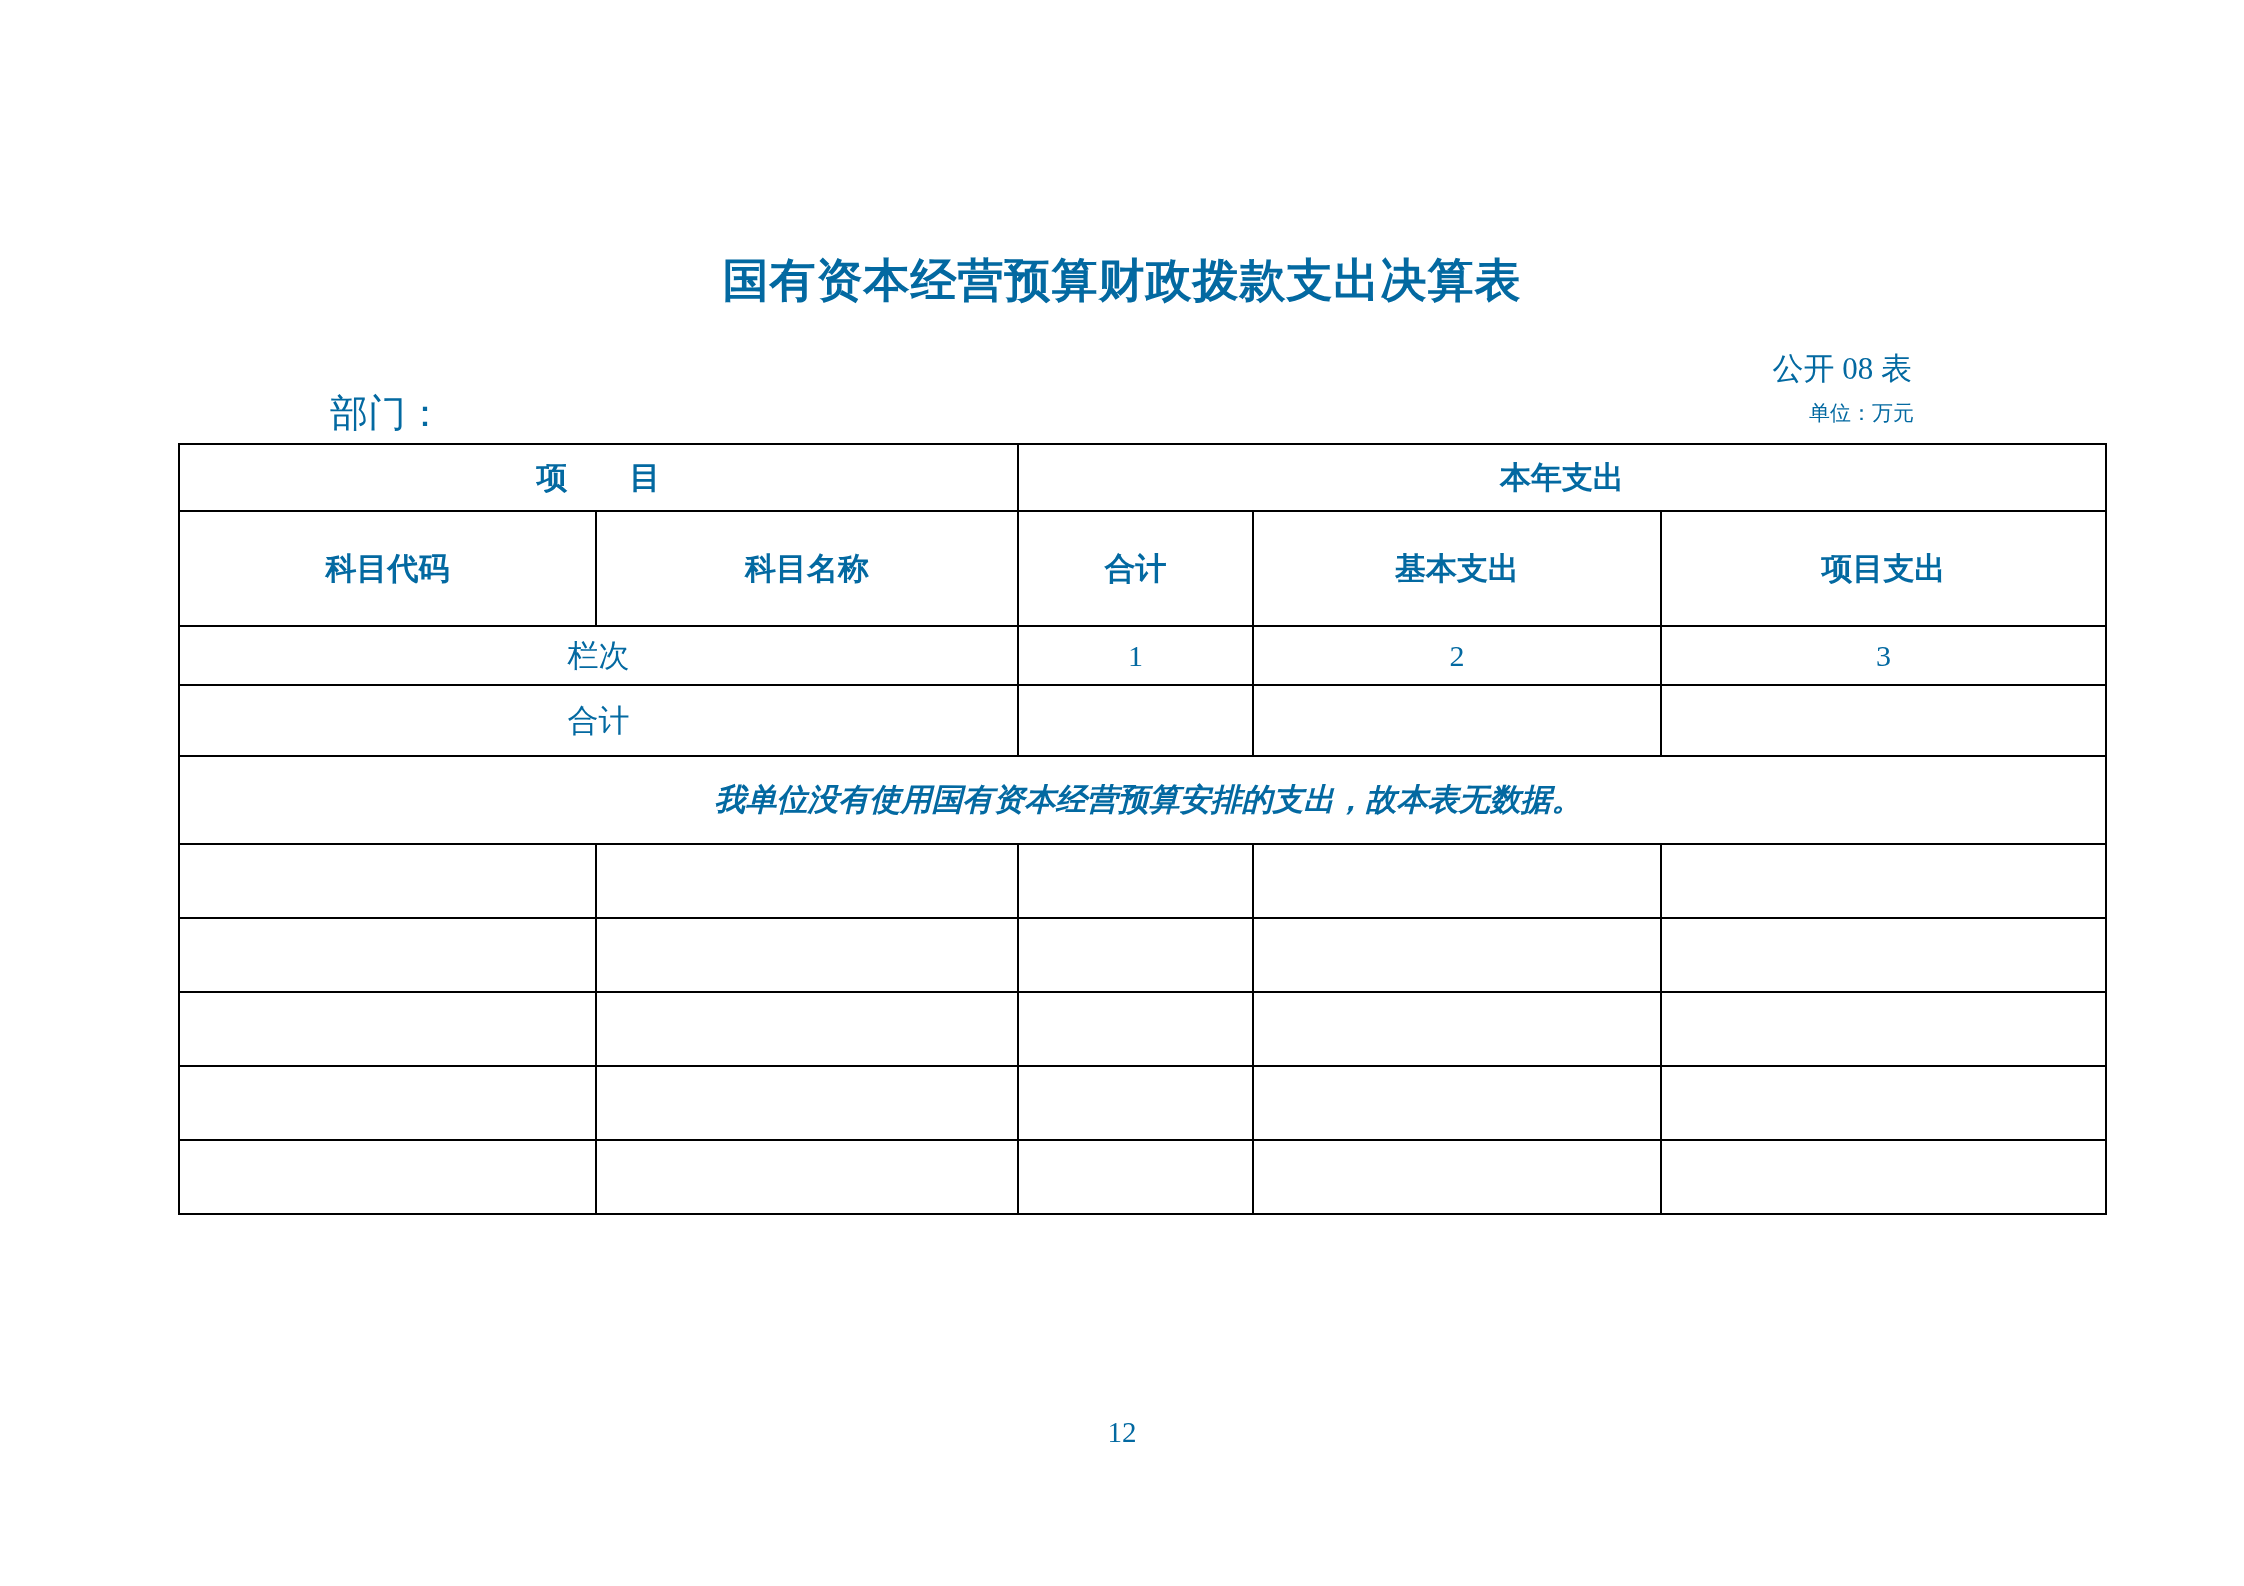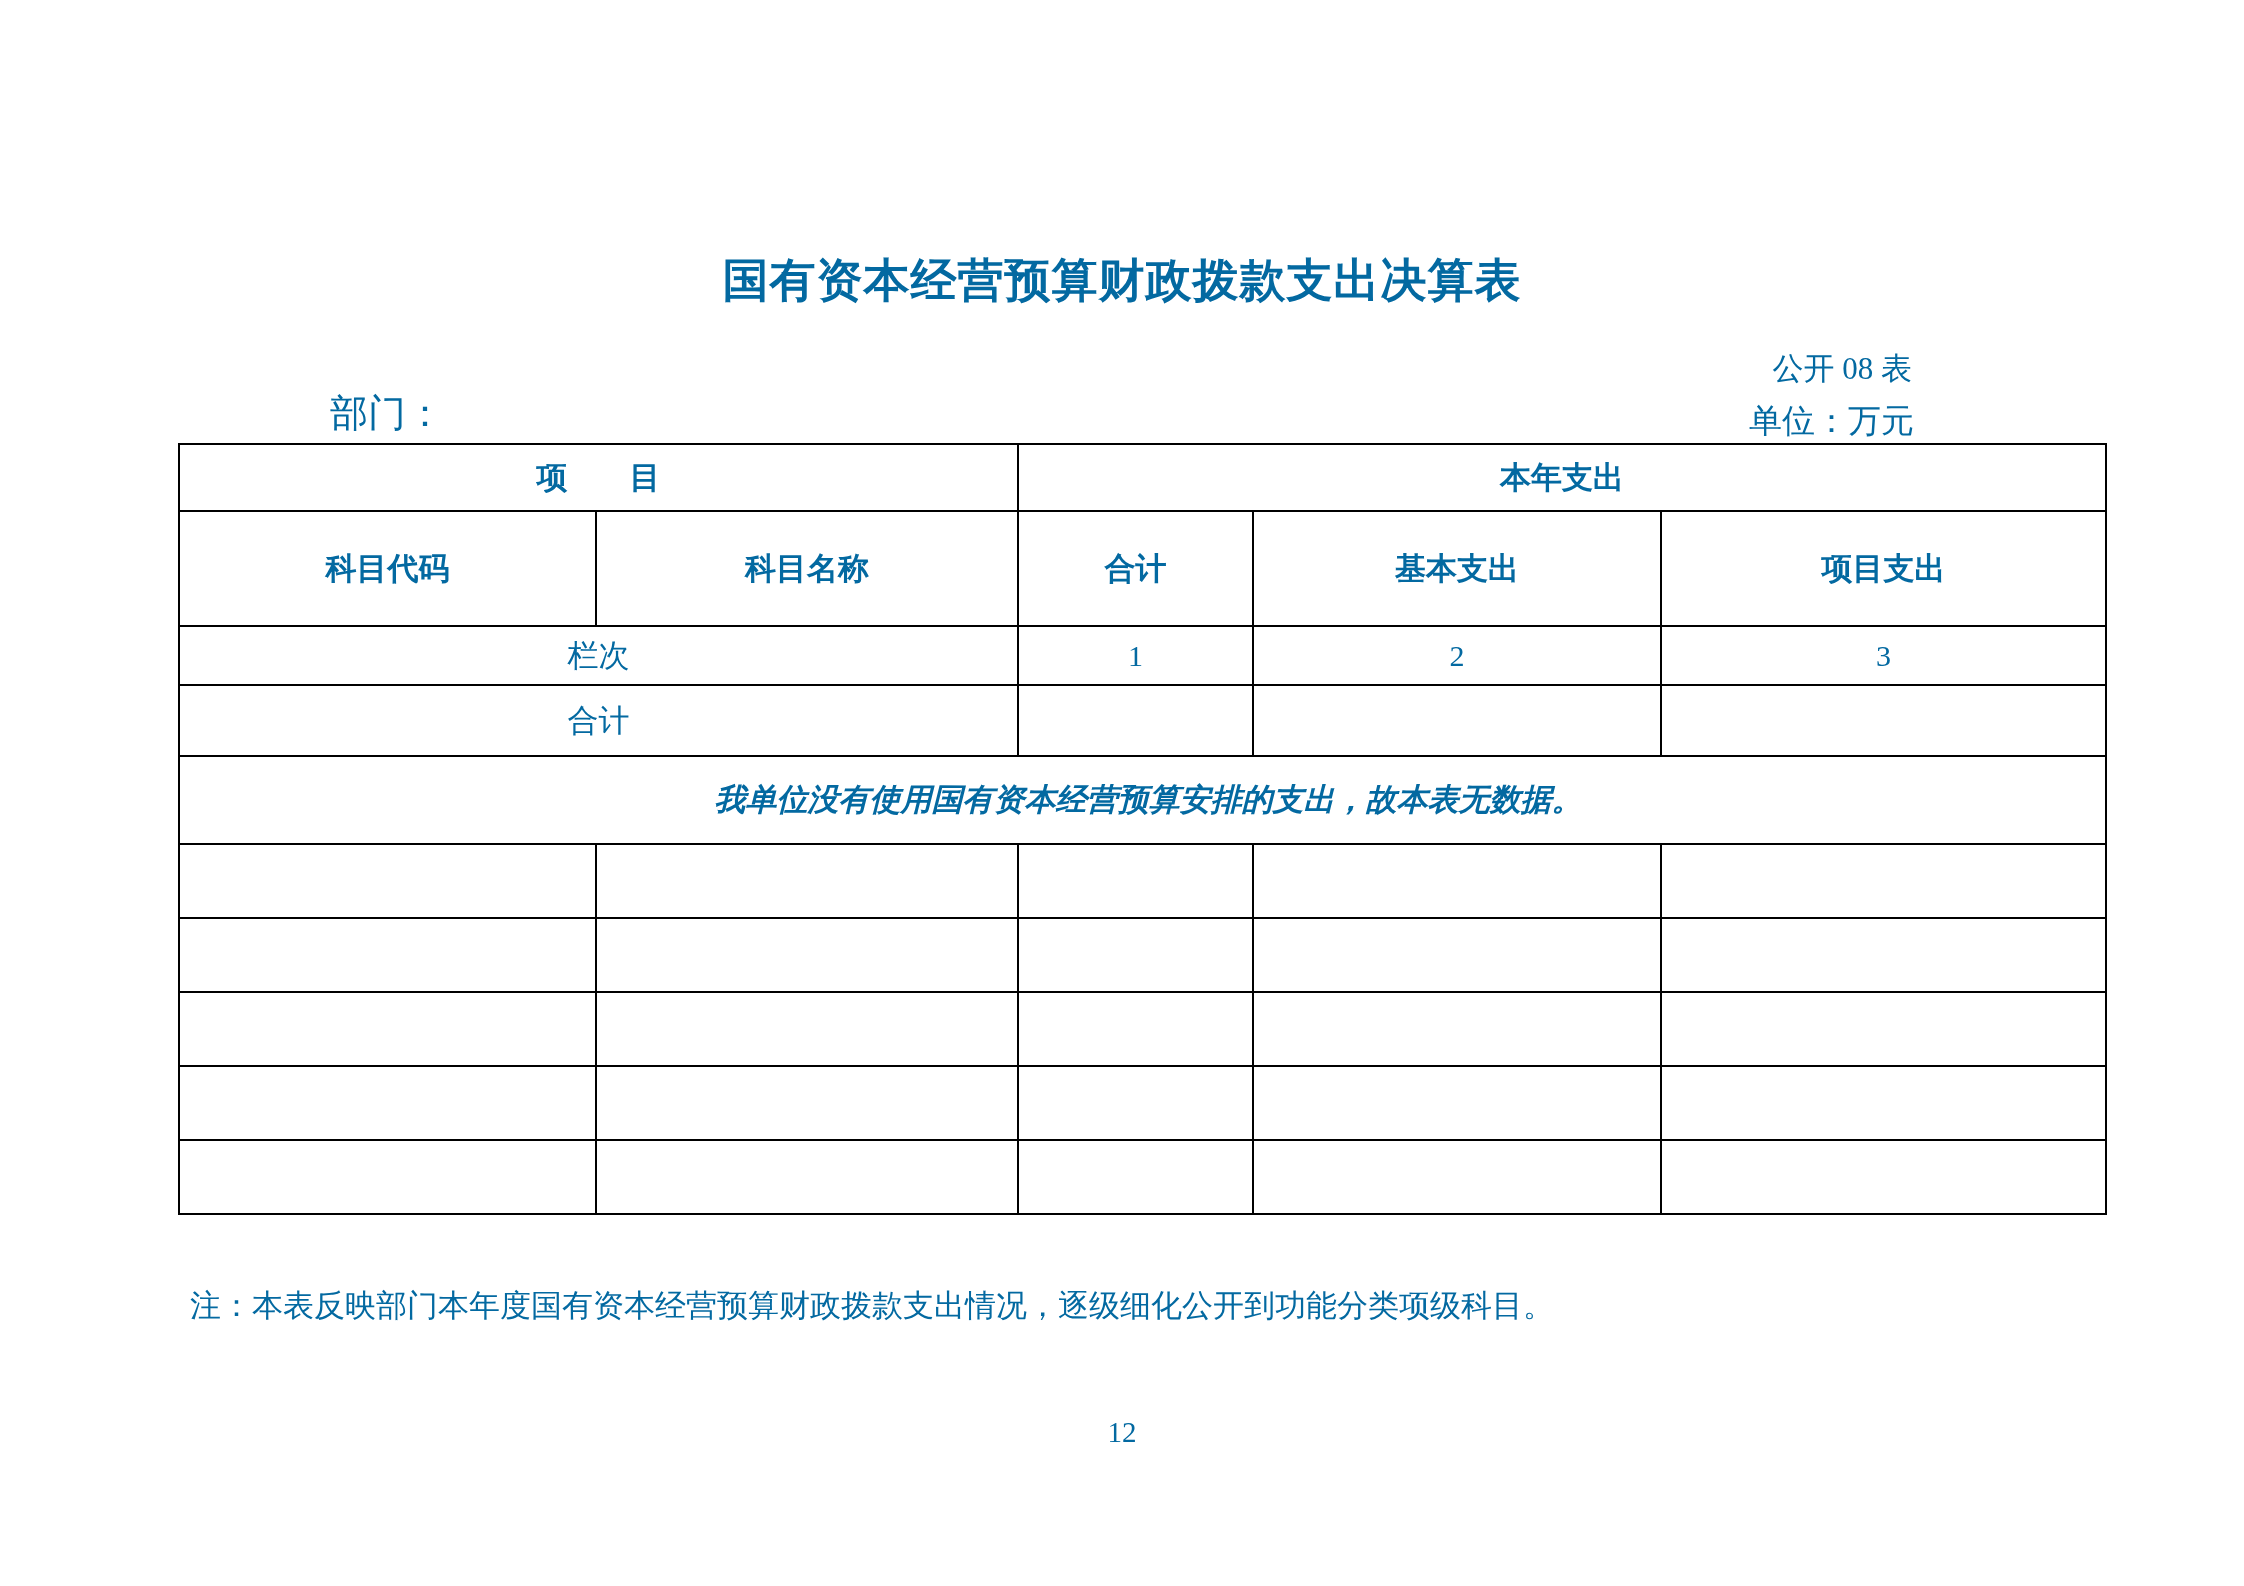--- a/index.html
+++ b/index.html
@@ -45,23 +45,22 @@
     font-family: "Liberation Serif", "DejaVu Serif", serif;
     font-size: 38px;
     line-height: 38px;
     margin-left: 8px;
   }
   .unit-label {
     position: absolute;
     top: 394px;
     right: 330px;
     font-family: "Liberation Serif", "DejaVu Serif", serif;
-    font-size: 33px;
+    font-size: 21px;
     line-height: 38px;
-    margin-top: 8px;
   }
 
   
   .report-table {
     position: absolute;
     top: 443px;
     left: 178px;
     width: 1927px;
     border-collapse: collapse;
     table-layout: fixed;
@@ -208,17 +207,16 @@
     <tr class="row-empty">
       <td></td>
       <td></td>
       <td></td>
       <td></td>
       <td></td>
     </tr>
   </tbody>
     </table>
 
-  <div class="footnote">注：本表反映部门本年度国有资本经营预算财政拨款支出情况，逐级细化公开到功能分类项级科目。</div>
 
   <div class="page-number">12</div>
 
 </div>
 
 </body></html>

